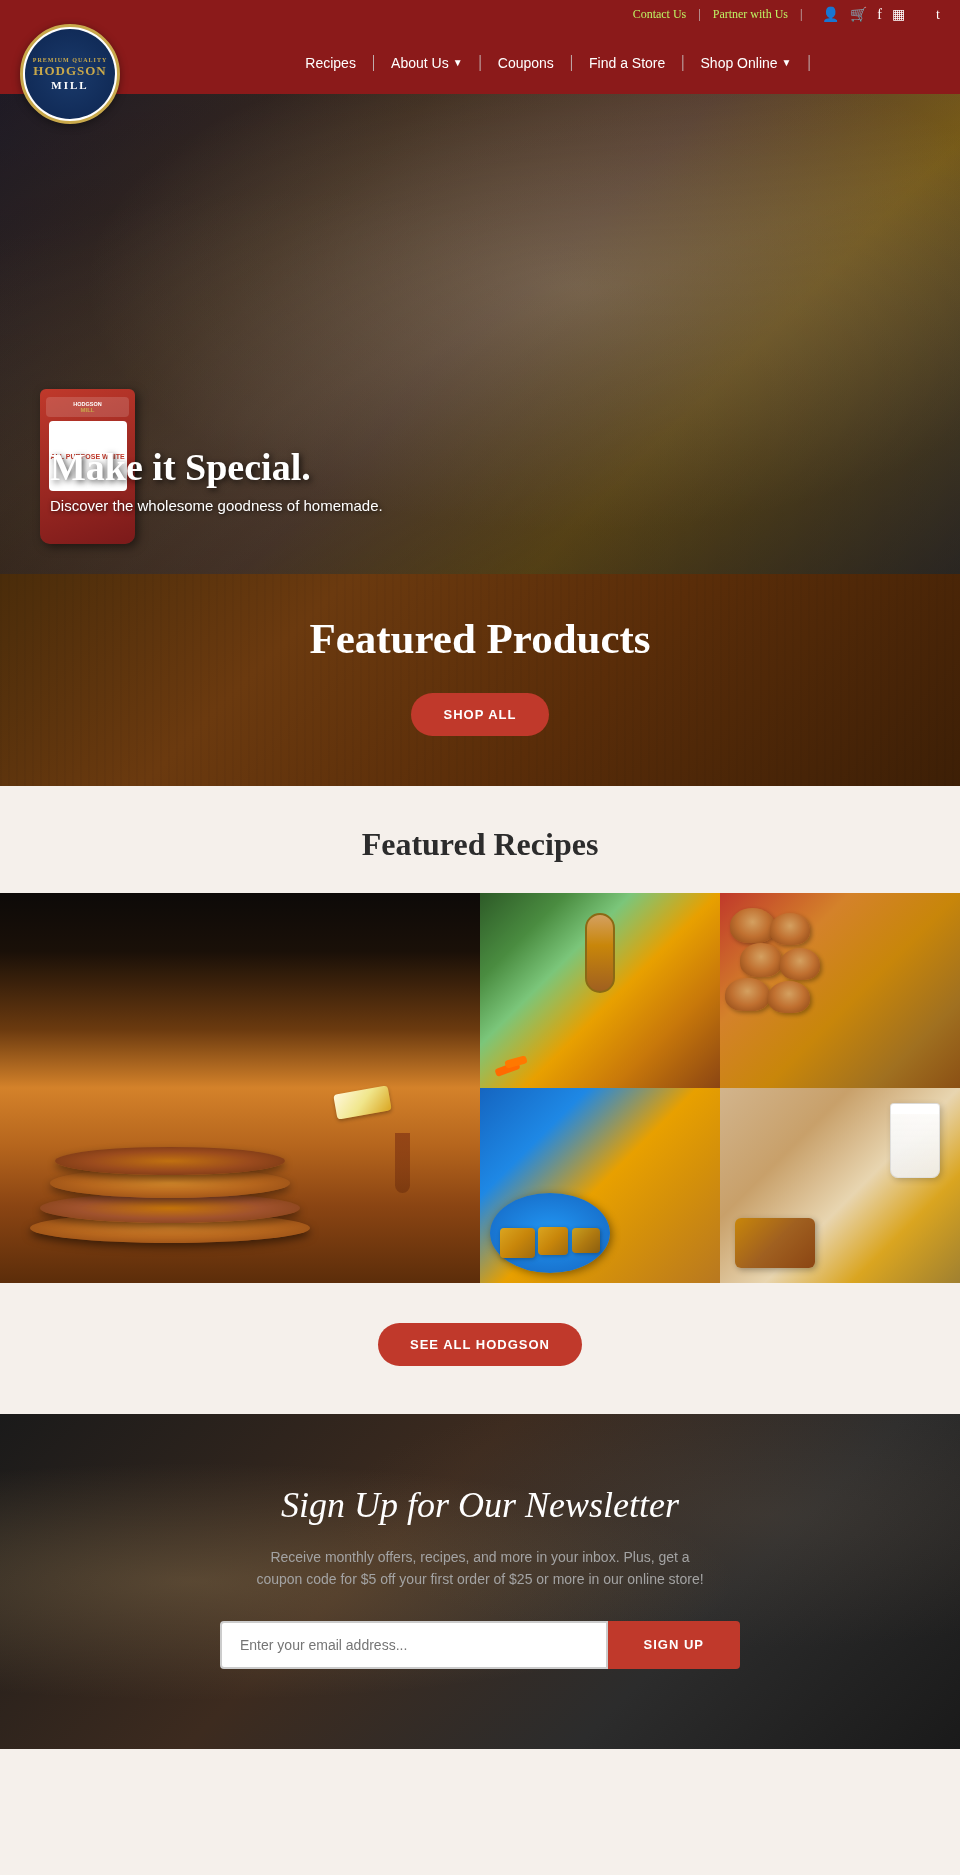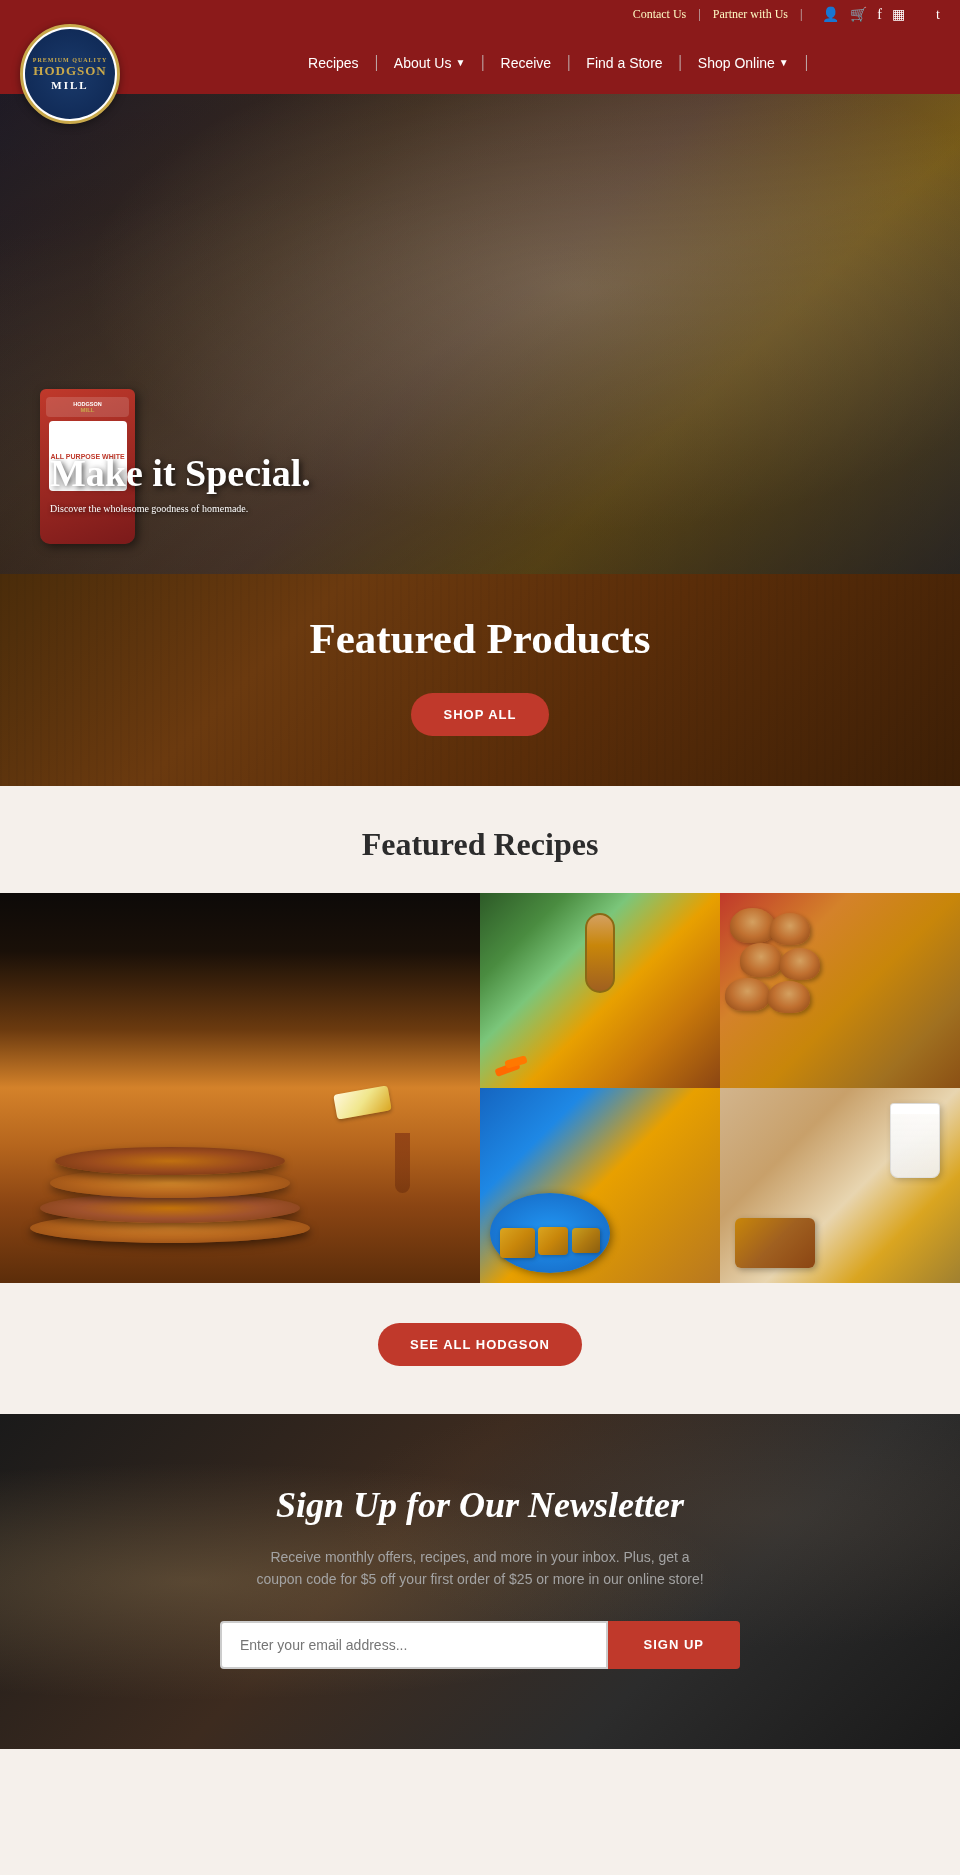--- a/index.html
+++ b/index.html
@@ -9,21 +9,21 @@
     .top-bar {
       background: #8b1a1a;
       color: #fff;
       font-size: 12px;
       padding: 6px 20px;
       display: flex;
       justify-content: flex-end;
       align-items: center;
       gap: 12px;
     }
-    .top-bar a { color: #fef9c3; text-decoration: none; font-size: 12px; }
+    .top-bar a { color: #bef264; text-decoration: none; font-size: 12px; }
     .top-bar .divider { color: #ccc; }
     .top-bar .icons { display: flex; gap: 10px; align-items: center; margin-left: 8px; }
     .top-bar .icon-box { color: #fff; font-size: 14px; cursor: pointer; }
 
     
     nav {
       background: #8b1a1a;
       display: flex;
       align-items: center;
       padding: 0 20px;
@@ -133,23 +133,23 @@
       left: 50px;
       color: #fff;
     }
     .hero-title {
       font-size: 38px;
       font-weight: bold;
       text-shadow: 2px 2px 6px rgba(0,0,0,0.7);
       margin-bottom: 8px;
     }
     .hero-subtitle {
-      font-size: 10px;
+      font-size: 15px;
       text-shadow: 1px 1px 4px rgba(0,0,0,0.7);
-      font-family: Liberation Serif, serif;
+      font-family: Liberation Sans, sans-serif;
     }
 
     
     .featured-products {
       background: linear-gradient(135deg, #4a2c0a 0%, #6b3a0f 30%, #5a2d09 60%, #3d1f06 100%);
       padding: 40px 20px 50px;
       text-align: center;
       position: relative;
     }
     .featured-products::before {
@@ -240,21 +240,21 @@
       top: 0; left: 0; right: 0; bottom: 0;
       background:
         radial-gradient(ellipse at 20% 50%, rgba(180,150,100,0.3) 0%, transparent 50%),
         radial-gradient(ellipse at 80% 30%, rgba(120,100,80,0.2) 0%, transparent 40%),
         linear-gradient(135deg, #1a1a1a 0%, #3d2b1f 40%, #2c2c2c 70%, #1a1a1a 100%);
     }
     .newsletter-content { position: relative; z-index: 1; }
     .newsletter-title {
       color: #fff;
       font-size: 36px;
-      font-weight: bold;
+      font-weight: normal;
       margin-bottom: 20px;
       font-style: italic;
     }
     .newsletter-desc {
       color: #a3a3a3;
       font-size: 14px;
       font-family: Arial, sans-serif;
       max-width: 450px;
       margin: 0 auto 30px;
       line-height: 1.6;
@@ -323,21 +323,21 @@
     <a class="nav-item">
       <span>Recipes</span>
     </a>
     <span class="nav-sep">|</span>
     <a class="nav-item">
       <span>About Us</span>
       <span class="arrow">▼</span>
     </a>
     <span class="nav-sep">|</span>
     <a class="nav-item">
-      <span>Receive</span>
+      <span>Coupons</span>
     </a>
     <span class="nav-sep">|</span>
     <a class="nav-item">
       <span>Find a Store</span>
     </a>
     <span class="nav-sep">|</span>
     <a class="nav-item">
       <span>Shop Online</span>
       <span class="arrow">▼</span>
     </a>

